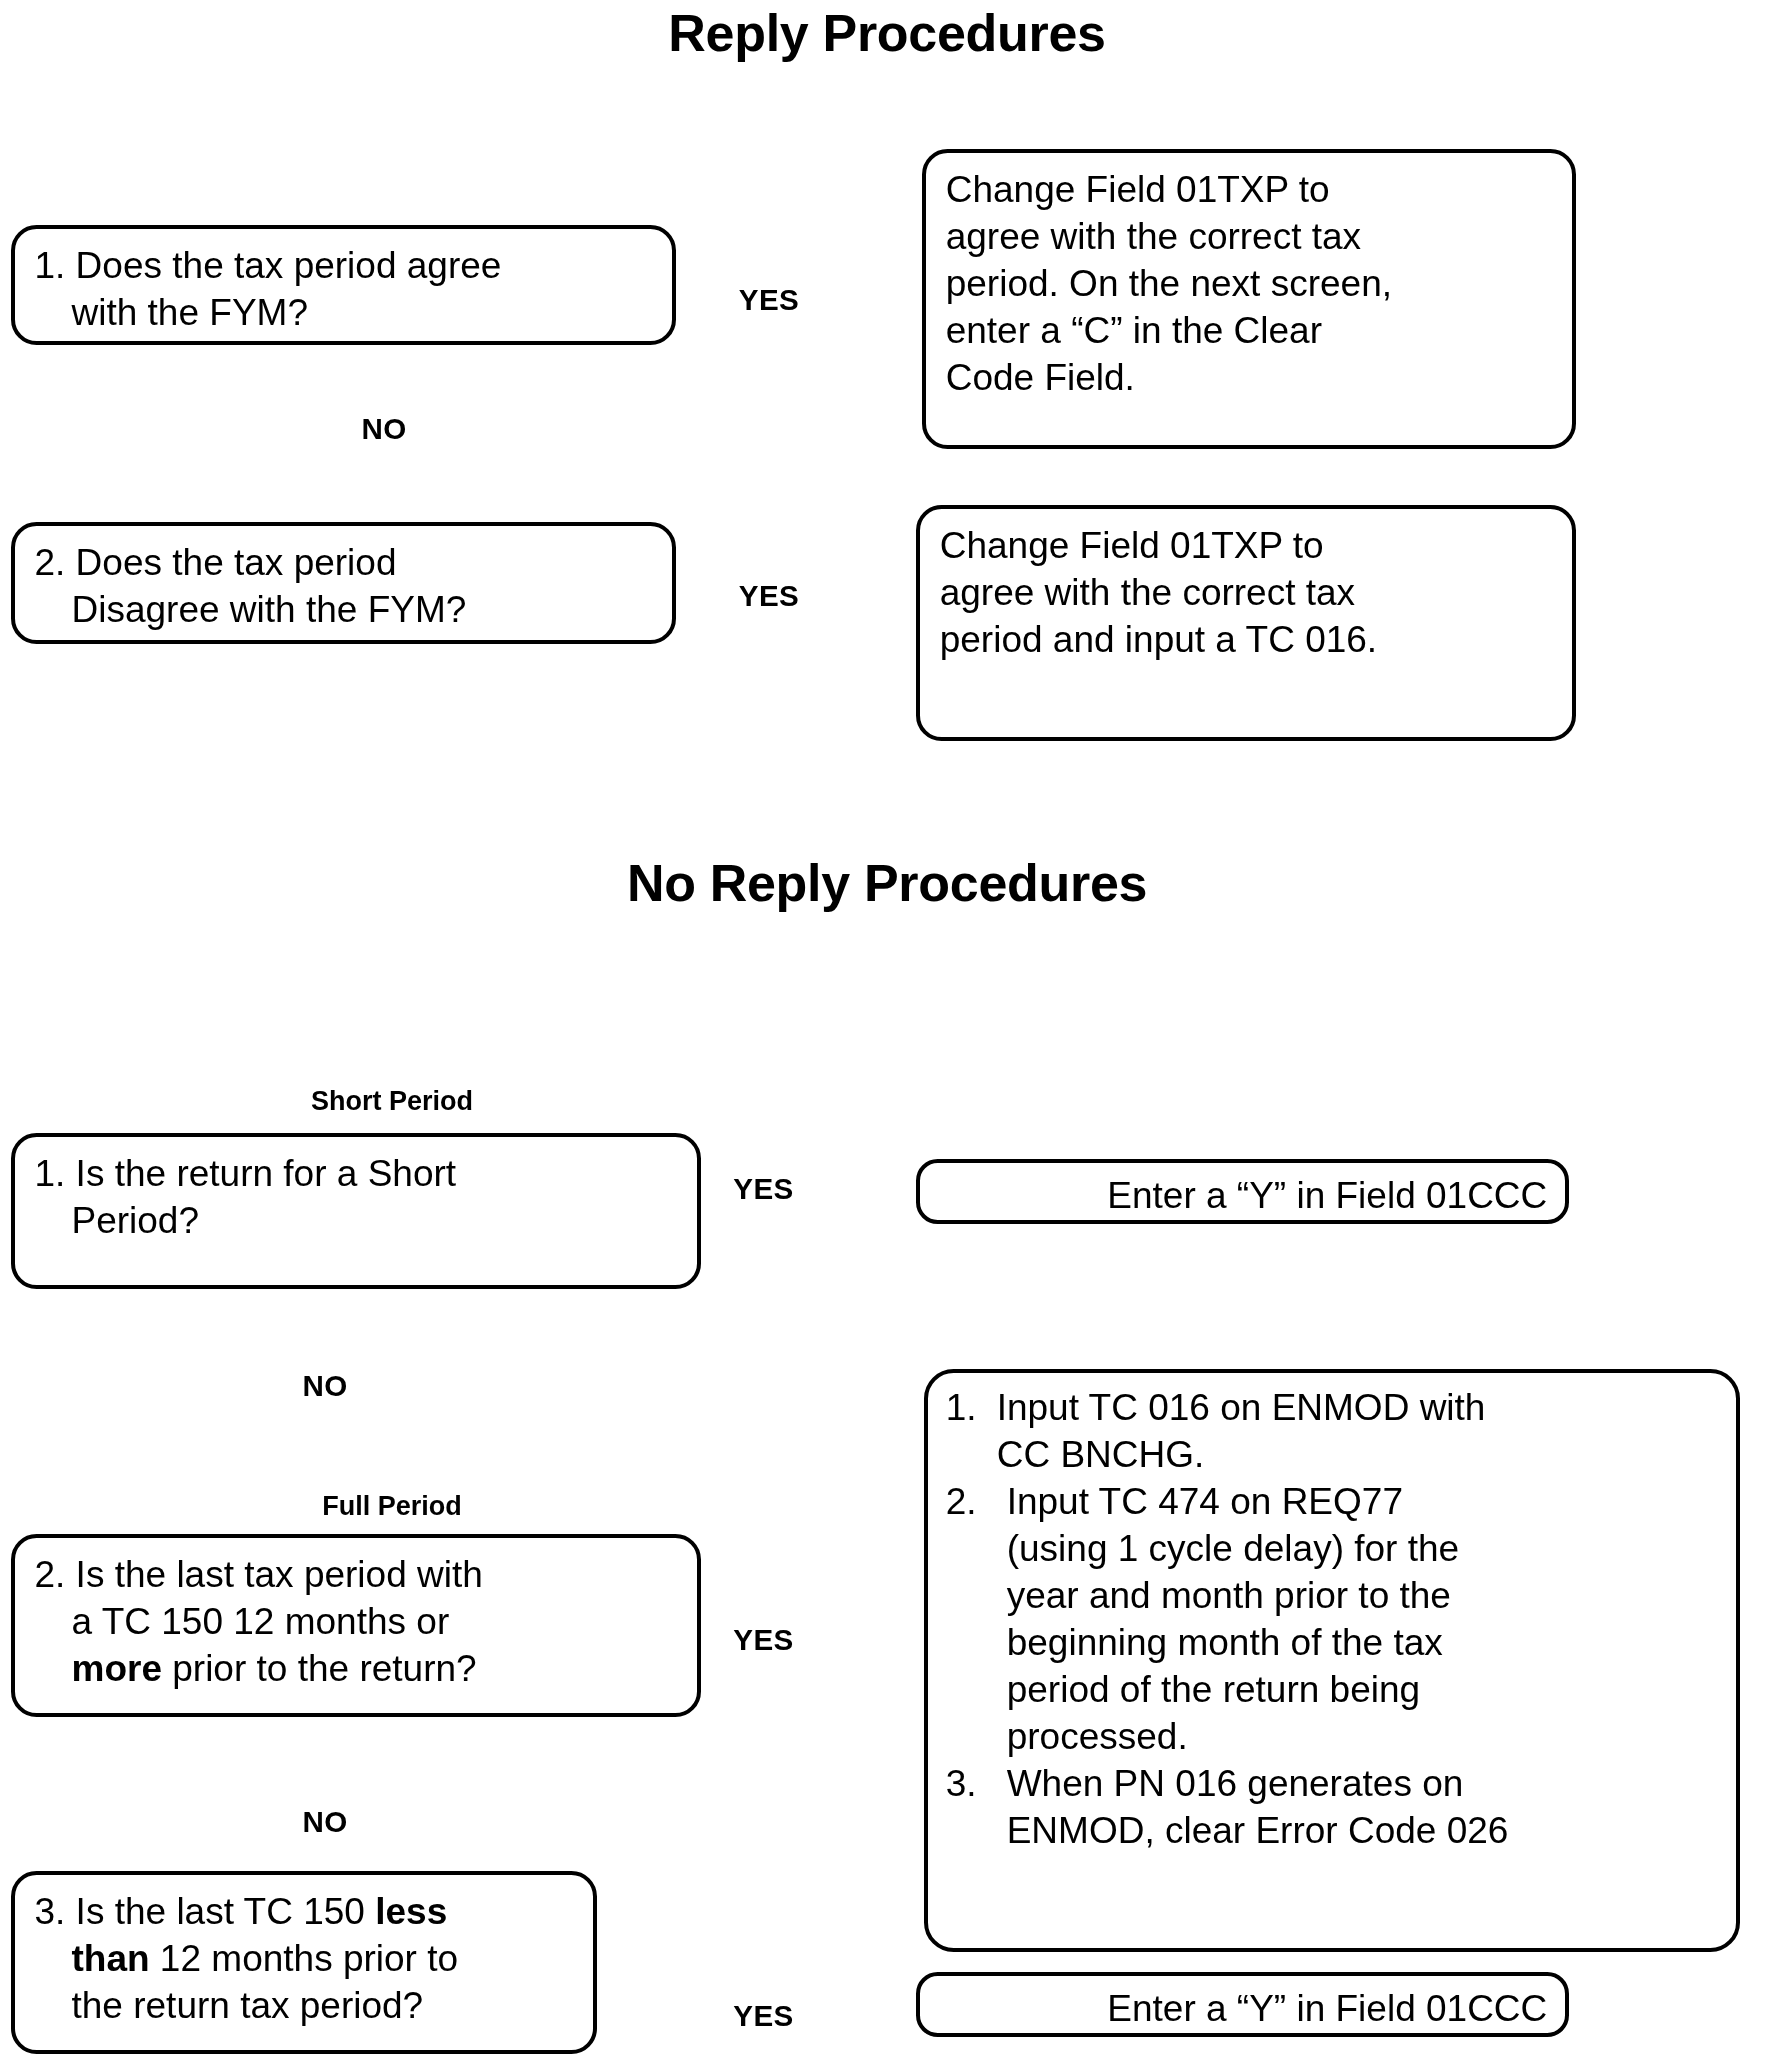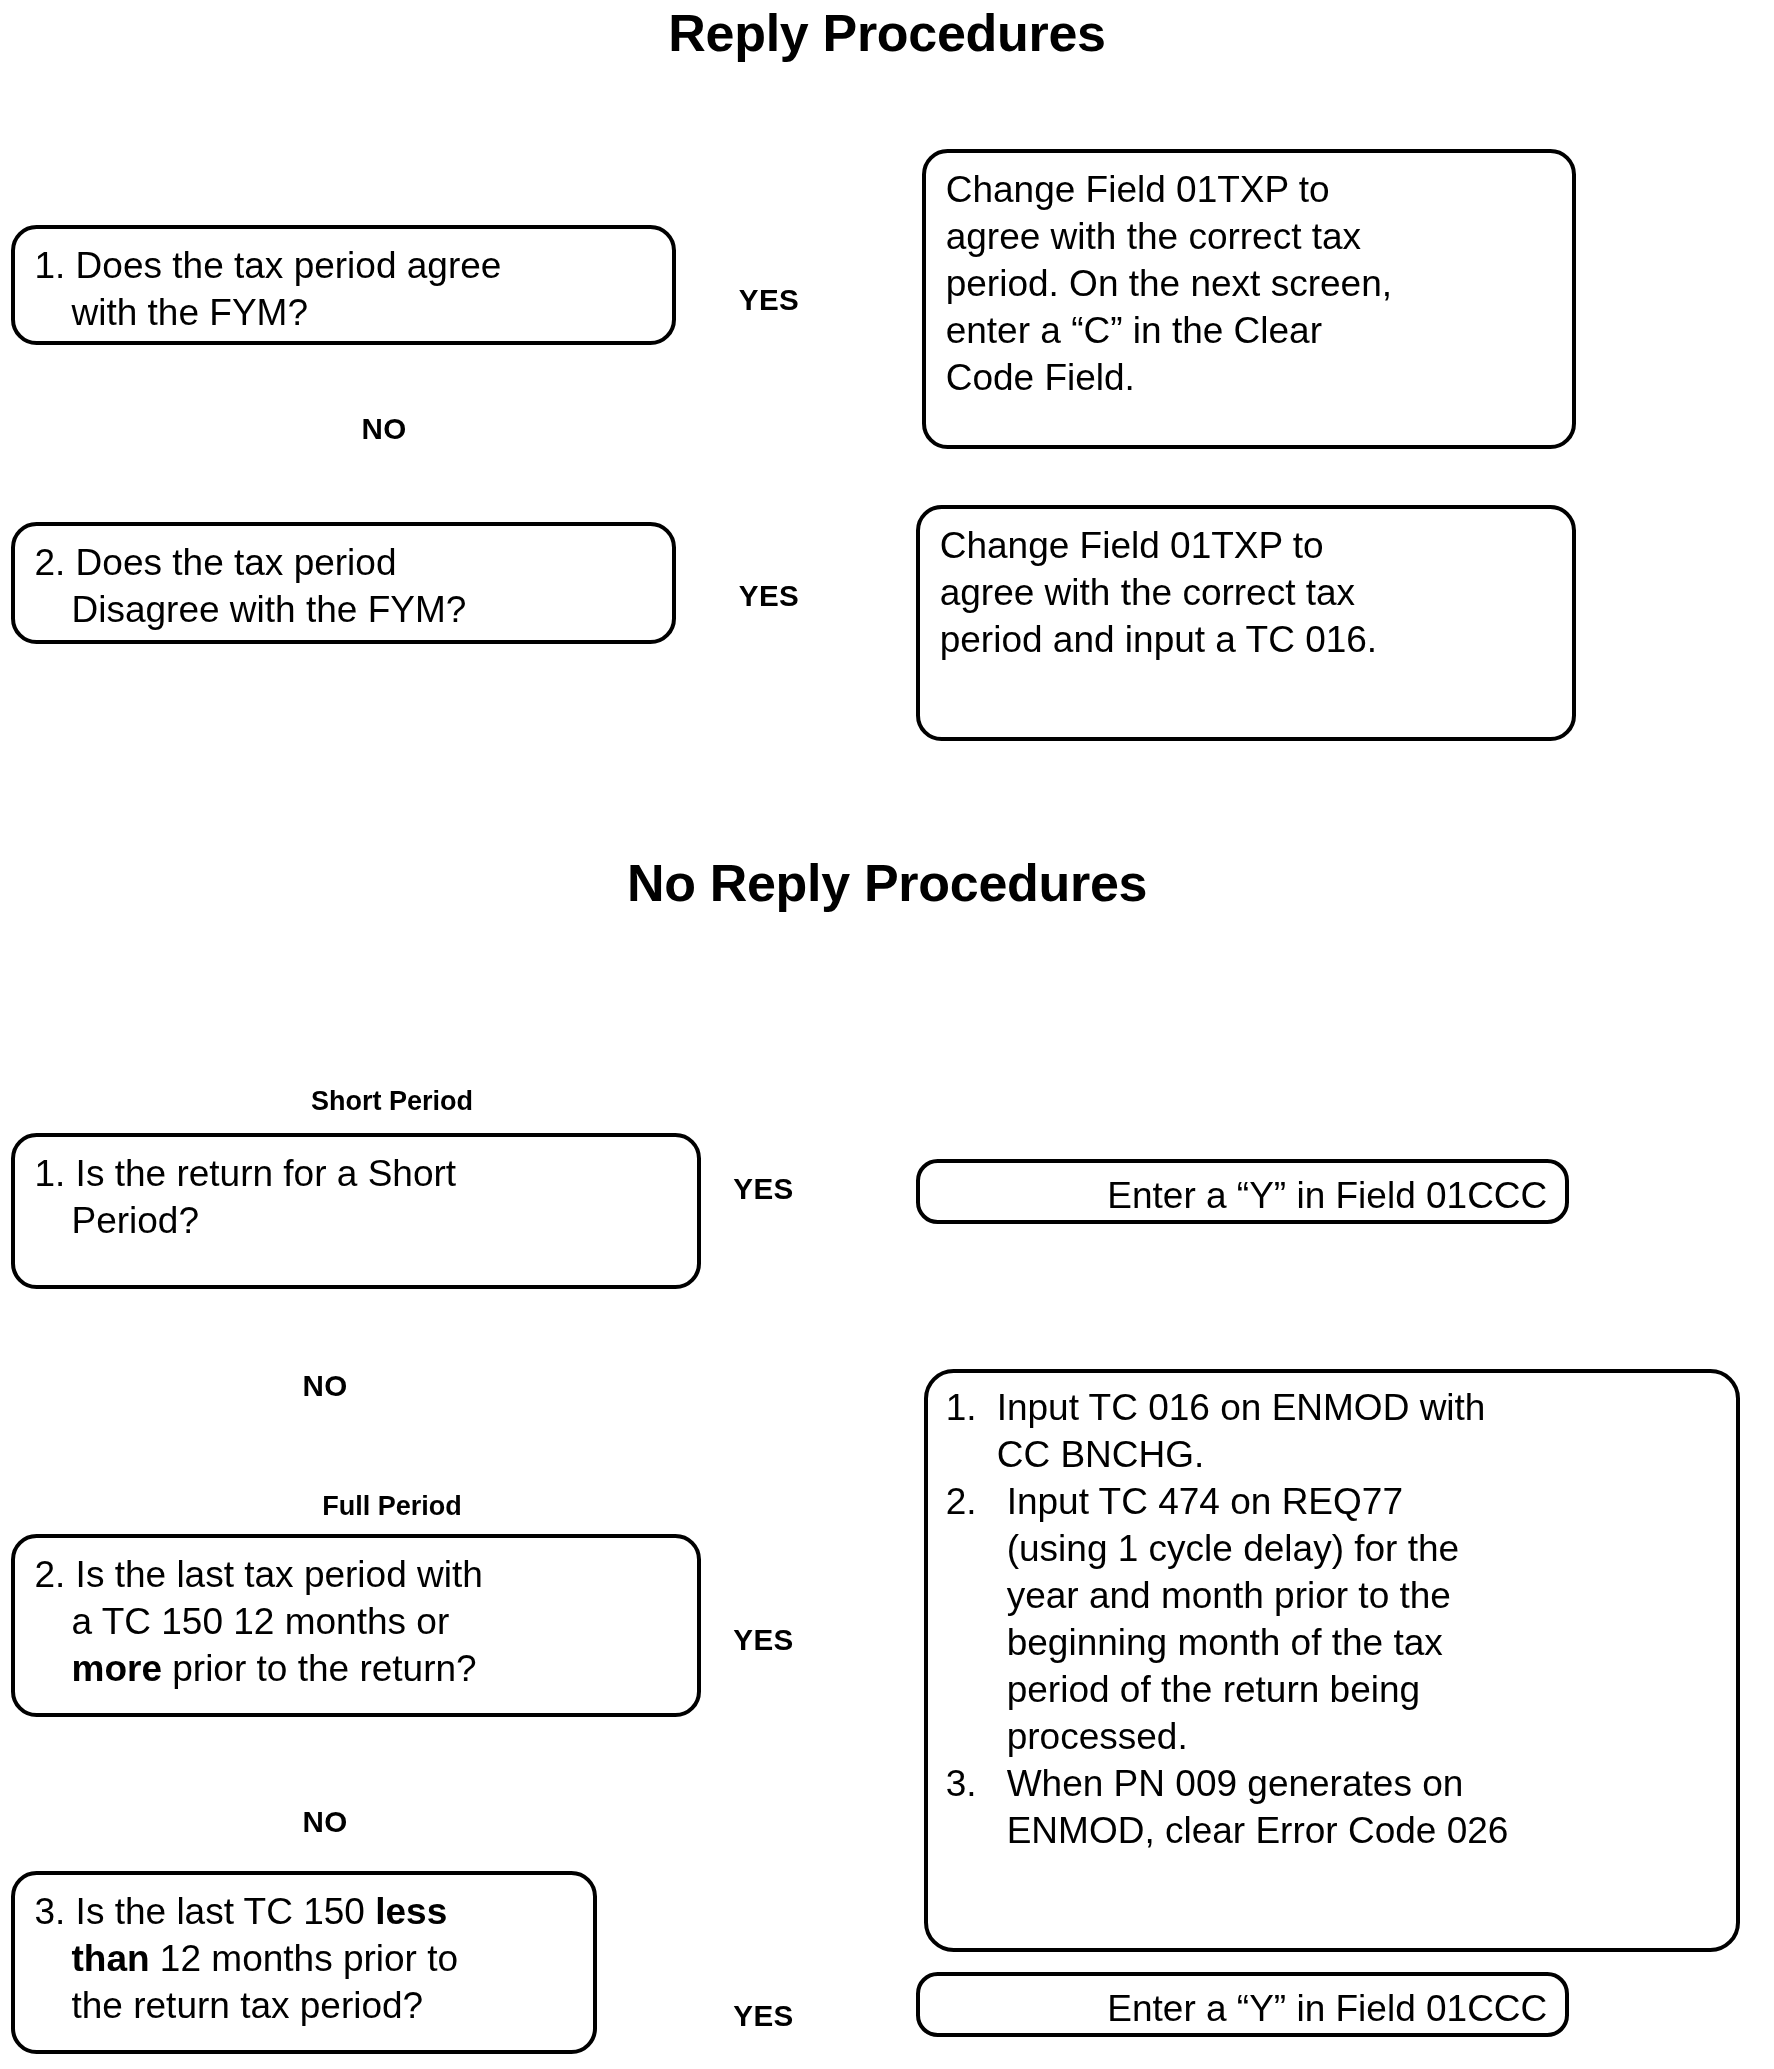--- a/index.html
+++ b/index.html
@@ -136,21 +136,21 @@
         <span class="line">year and month prior to the</span>
         <span class="line">beginning month of the tax</span>
         <span class="line">period of the return being</span>
         <span class="line">processed.</span>
       </span>
     </div>
 
     <div class="li">
       <span class="num w2">3.</span>
       <span class="body">
-        <span class="line">When PN 009 generates on</span>
+        <span class="line">When PN 016 generates on</span>
         <span class="line">ENMOD, clear Error Code 026</span>
       </span>
     </div>
   </div>
 
   <div class="branch" style="left:266px;top:1805px;width:118px;">NO</div>
 
   <div class="box qbox" style="left:10.8px;top:1871px;width:586px;height:183px;">
     <span class="line">3. Is the last TC 150 <b>less</b></span>
     <span class="line ind"><b>than</b> 12 months prior to</span>

